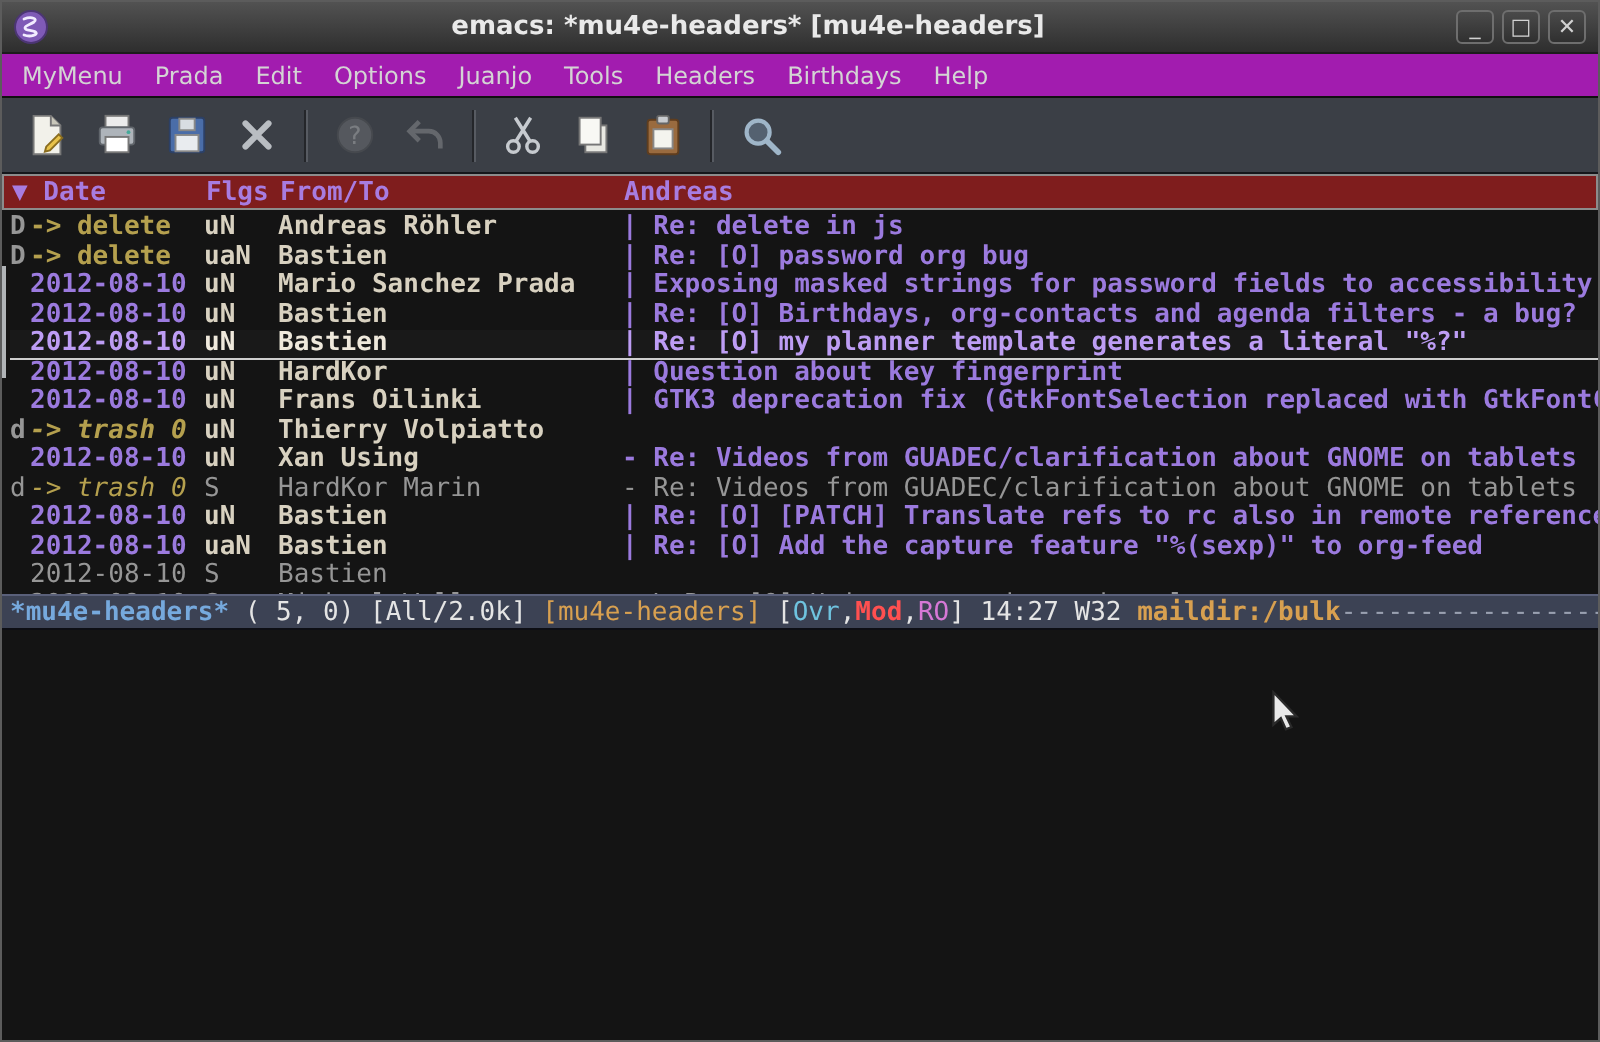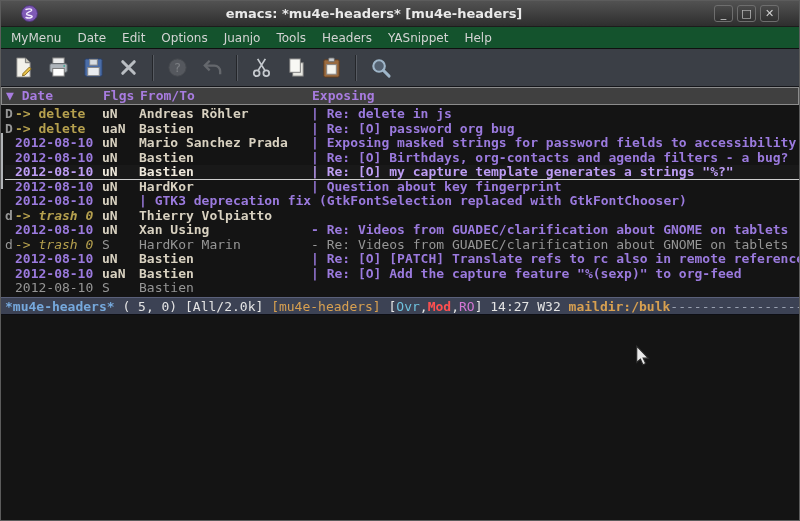--- a/index.html
+++ b/index.html
@@ -7,39 +7,39 @@
     --cream:#d8d1c0; --cream-bright:#efe9dc; --khaki:#b5a04e; --orange:#cb8b3a;
     --header-purple:#a87ce0; --modeline-bg:#3c4254; --ml-blue:#76a9dd;
     --ml-cyan:#6fc3df; --ml-red:#ff5050; --ml-pink:#d678d6; --ml-orange:#d8a050; --ml-fg:#e4e4e4;
   }
   *{box-sizing:border-box}
   html,body{margin:0;padding:0}
   body{width:800px;height:521px;overflow:hidden;background:#000;font-family:"DejaVu Sans",sans-serif}
   .window{position:relative;width:800px;height:521px;border:1px solid #5c5c5c;display:flex;flex-direction:column;background:var(--bg)}
 
   
-  .titlebar{height:26px;flex:0 0 26px;background:linear-gradient(#525252,#2e2e2e);display:flex;align-items:center;padding:0 20px;border-bottom:1px solid #1c1c1c}
+  .titlebar{height:26px;flex:0 0 26px;background:linear-gradient(#525252,#2e2e2e);display:flex;align-items:center;padding:0 6px;border-bottom:1px solid #1c1c1c}
   .title-icon{width:17px;height:17px;flex:0 0 17px}
   .title-text{flex:1;text-align:center;color:#e9e9e9;font:bold 13px "DejaVu Sans",sans-serif;white-space:nowrap;overflow:hidden}
   .win-controls{display:flex}
   .win-btn{width:19px;height:17px;margin-left:4px;background:linear-gradient(#4a4a4a,#303030);border:1px solid #6e6e6e;border-radius:3px;color:#d2d2d2;font:11px "DejaVu Sans",sans-serif;line-height:15px;text-align:center;cursor:default}
 
   
-  .menubar{height:22px;flex:0 0 22px;background:#14532d;display:flex;align-items:center;color:#d4d4d4;font:12px "DejaVu Sans",sans-serif;border-bottom:1px solid #101010;padding-left:2px}
+  .menubar{height:22px;flex:0 0 22px;background:#a21caf;display:flex;align-items:center;color:#d4d4d4;font:12px "DejaVu Sans",sans-serif;border-bottom:1px solid #101010;padding-left:2px}
   .menu-item{padding:3px 8px;white-space:nowrap;cursor:default}
 
   
   .toolbar{height:38px;flex:0 0 38px;background:#3b3f46;display:flex;align-items:center;padding:0 5px;border-bottom:1px solid #15161a}
   .tb-btn{width:31px;height:31px;margin:0 2px;display:flex;align-items:center;justify-content:center;border-radius:3px}
   .tb-btn.disabled{opacity:.32;filter:grayscale(70%)}
   .tb-icon svg{width:23px;height:23px;display:block}
   .tb-sep{width:0;height:26px;border-left:1px solid #24262a;border-right:1px solid #575b62;margin:0 6px}
 
   
-  .headerline{height:18px;flex:0 0 18px;background:#404040;border:1px solid #8c8c8c;display:flex;align-items:flex-start;padding-left:4px;font:bold 13px "DejaVu Sans Mono",monospace;color:var(--header-purple);white-space:pre;overflow:hidden}
+  .headerline{height:18px;flex:0 0 18px;background:#7f1d1d;border:1px solid #8c8c8c;display:flex;align-items:center;padding-left:4px;font:bold 13px "DejaVu Sans Mono",monospace;color:var(--header-purple);white-space:pre;overflow:hidden}
   .h-date{width:97px}.h-flags{width:37px}.h-from{width:172px}.h-subject{flex:1}
 
   
   .buffer{flex:1;position:relative;font:13px "DejaVu Sans Mono",monospace;padding:2px 0 0 4px;overflow:hidden;background:var(--bg)}
   .row{display:flex;height:14.5px;line-height:14.5px;white-space:pre}
   .row span{white-space:pre;overflow:hidden}
   .c-marker{width:10px;flex:0 0 10px}
   .c-date{width:87px;flex:0 0 87px}
   .c-flags{width:37px;flex:0 0 37px}
   .c-from{width:172px;flex:0 0 172px}
@@ -104,27 +104,27 @@
     <div class="title-text">emacs: *mu4e-headers* [mu4e-headers]</div>
     <div class="win-controls" id="win-controls">
         <div class="win-btn">_</div>
         <div class="win-btn">□</div>
         <div class="win-btn">✕</div>
       </div>
   </div>
 
   <div class="menubar" id="menubar">
       <span class="menu-item">MyMenu</span>
-      <span class="menu-item">Date</span>
+      <span class="menu-item">Prada</span>
       <span class="menu-item">Edit</span>
       <span class="menu-item">Options</span>
       <span class="menu-item">Juanjo</span>
       <span class="menu-item">Tools</span>
       <span class="menu-item">Headers</span>
-      <span class="menu-item">YASnippet</span>
+      <span class="menu-item">Birthdays</span>
       <span class="menu-item">Help</span>
     </div>
 
   <div class="toolbar" id="toolbar">
       <div class="tb-btn">
         <span class="tb-icon">
           <svg viewBox="0 0 24 24">
             <path d="M5 2h9l5 5v15H5z" fill="#f2f1ea" stroke="#777"></path>
             <path d="M14 2v5h5" fill="#c9c7ba" stroke="#777"></path>
             <path d="M20 13.5l-6.5 6.5-2.6.7.7-2.6 6.5-6.5z" fill="#e8c24a" stroke="#8a6d1f"></path>
@@ -209,32 +209,32 @@
             <path d="M15 15l6 6" stroke="#9fb6c9" stroke-width="3" stroke-linecap="round"></path>
           </svg>
         </span>
       </div>
     </div>
 
   <div class="headerline">
     <span class="h-date">▼ Date</span>
     <span class="h-flags">Flgs</span>
     <span class="h-from">From/To</span>
-    <span class="h-subject">Exposing</span>
+    <span class="h-subject">Andreas</span>
   </div>
 
   <div class="buffer">
     <div id="rows">
         <div class="row style-deleted"><span class="c-marker">D</span><span class="c-date">-&gt; delete</span><span class="c-flags">uN</span><span class="c-from">Andreas Röhler</span><span class="c-subject">| Re: delete in js</span></div>
         <div class="row style-deleted"><span class="c-marker">D</span><span class="c-date">-&gt; delete</span><span class="c-flags">uaN</span><span class="c-from">Bastien</span><span class="c-subject">| Re: [O] password org bug</span></div>
         <div class="row style-unread"><span class="c-marker"></span><span class="c-date">2012-08-10</span><span class="c-flags">uN</span><span class="c-from">Mario Sanchez Prada</span><span class="c-subject">| Exposing masked strings for password fields to accessibility</span></div>
         <div class="row style-unread"><span class="c-marker"></span><span class="c-date">2012-08-10</span><span class="c-flags">uN</span><span class="c-from">Bastien</span><span class="c-subject">| Re: [O] Birthdays, org-contacts and agenda filters - a bug?</span></div>
-        <div class="row style-unread current"><span class="c-marker"></span><span class="c-date">2012-08-10</span><span class="c-flags">uN</span><span class="c-from">Bastien</span><span class="c-subject">| Re: [O] my capture template generates a strings "%?"</span></div>
+        <div class="row style-unread current"><span class="c-marker"></span><span class="c-date">2012-08-10</span><span class="c-flags">uN</span><span class="c-from">Bastien</span><span class="c-subject">| Re: [O] my planner template generates a literal "%?"</span></div>
         <div class="row style-unread"><span class="c-marker"></span><span class="c-date">2012-08-10</span><span class="c-flags">uN</span><span class="c-from">HardKor</span><span class="c-subject">| Question about key fingerprint</span></div>
-        <div class="row style-unread"><span class="c-marker"></span><span class="c-date">2012-08-10</span><span class="c-flags">uN</span><span class="c-subject">| GTK3 deprecation fix (GtkFontSelection replaced with GtkFontChooser)</span></div>
+        <div class="row style-unread"><span class="c-marker"></span><span class="c-date">2012-08-10</span><span class="c-flags">uN</span><span class="c-from">Frans Oilinki</span><span class="c-subject">| GTK3 deprecation fix (GtkFontSelection replaced with GtkFontChooser)</span></div>
         <div class="row style-trash-unread"><span class="c-marker">d</span><span class="c-date">-&gt; trash 0</span><span class="c-flags">uN</span><span class="c-from">Thierry Volpiatto</span></div>
         <div class="row style-unread"><span class="c-marker"></span><span class="c-date">2012-08-10</span><span class="c-flags">uN</span><span class="c-from">Xan Using</span><span class="c-subject">- Re: Videos from GUADEC/clarification about GNOME on tablets</span></div>
         <div class="row style-trash-read"><span class="c-marker">d</span><span class="c-date">-&gt; trash 0</span><span class="c-flags">S</span><span class="c-from">HardKor Marin</span><span class="c-subject">- Re: Videos from GUADEC/clarification about GNOME on tablets</span></div>
         <div class="row style-unread"><span class="c-marker"></span><span class="c-date">2012-08-10</span><span class="c-flags">uN</span><span class="c-from">Bastien</span><span class="c-subject">| Re: [O] [PATCH] Translate refs to rc also in remote references</span></div>
         <div class="row style-unread"><span class="c-marker"></span><span class="c-date">2012-08-10</span><span class="c-flags">uaN</span><span class="c-from">Bastien</span><span class="c-subject">| Re: [O] Add the capture feature "%(sexp)" to org-feed</span></div>
         <div class="row style-read"><span class="c-marker"></span><span class="c-date">2012-08-10</span><span class="c-flags">S</span><span class="c-from">Bastien</span></div>
         <div class="row style-read"><span class="c-marker"></span><span class="c-date">2012-08-10</span><span class="c-flags">S</span><span class="c-from">Michael Welle</span><span class="c-subject">  \ Re: [O] Using org-mode as day planner</span></div>
       </div>
 
     <div class="scroll-thumb"></div>

